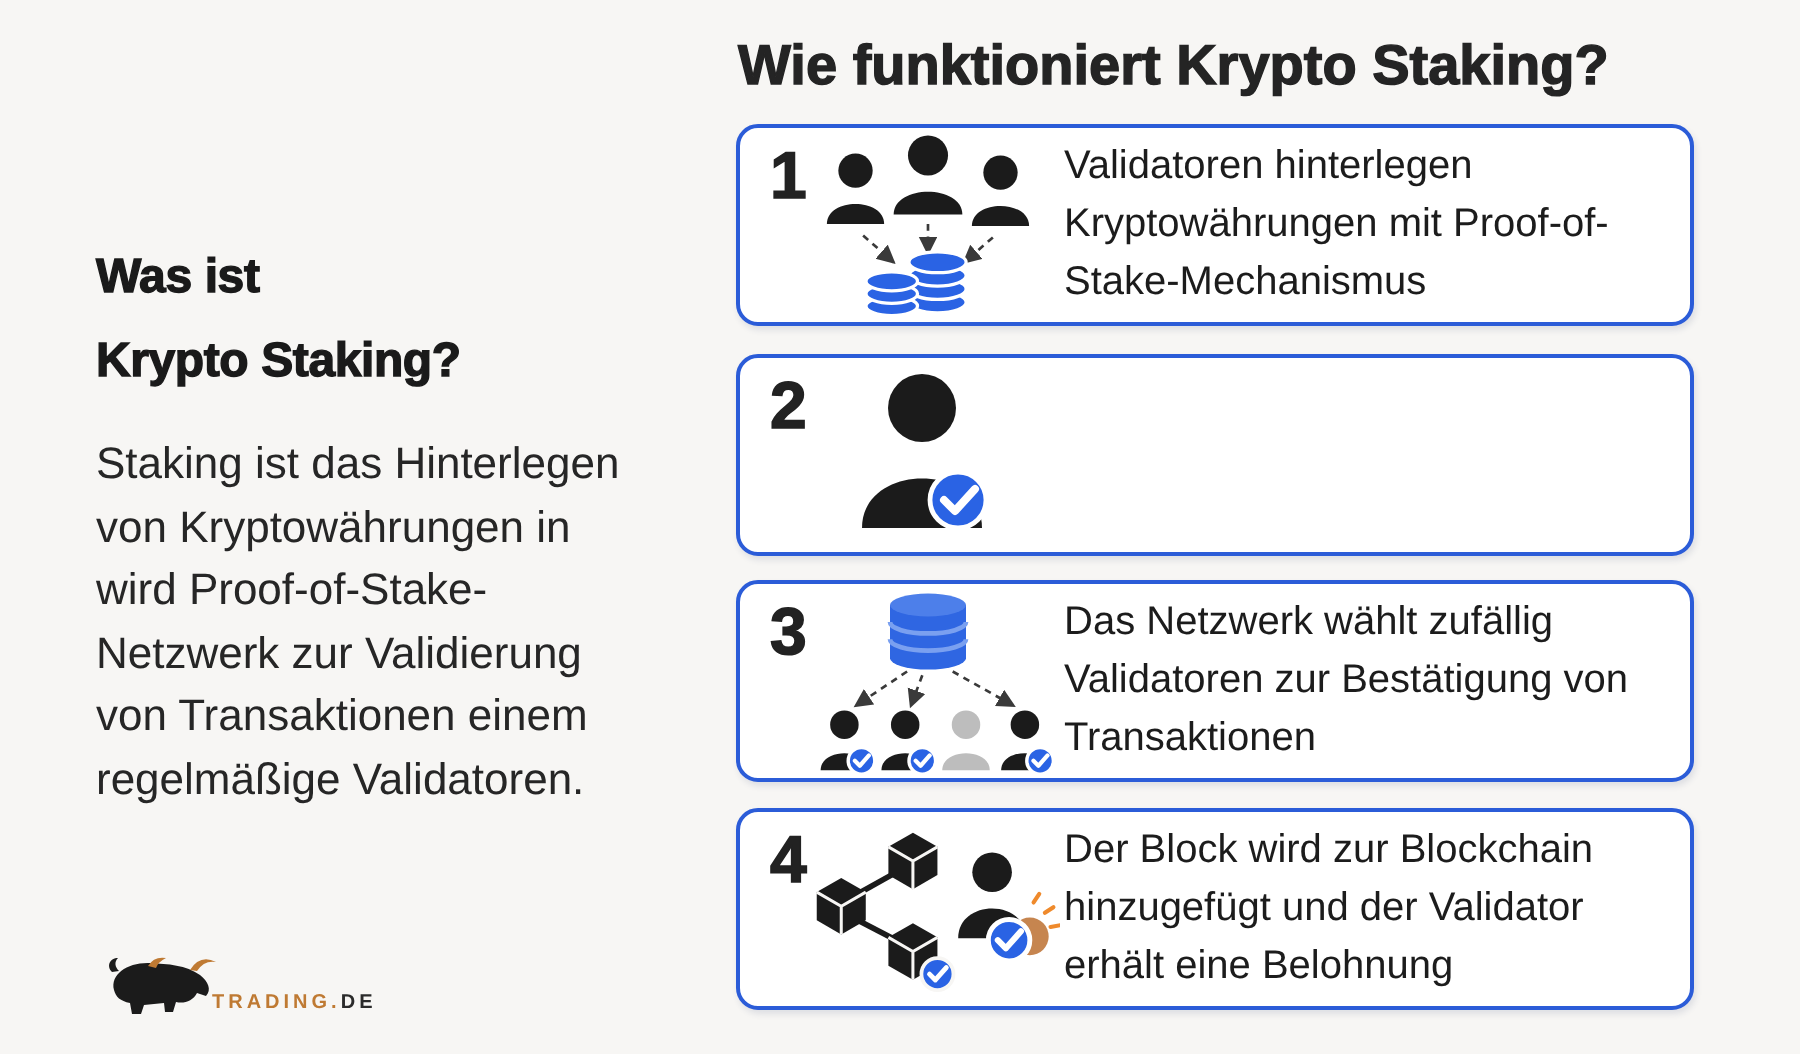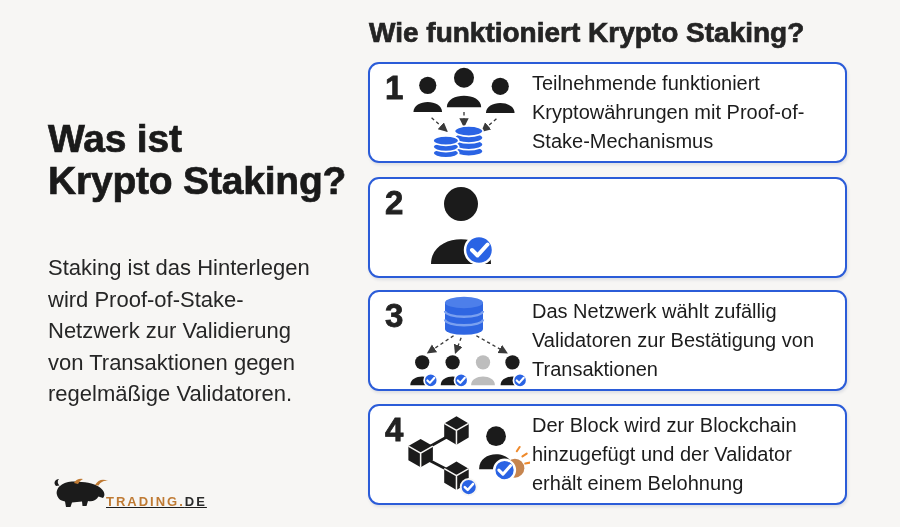--- a/index.html
+++ b/index.html
@@ -8,30 +8,30 @@
     position:relative;
     background:#f7f6f4;
     font-family:"Liberation Sans", sans-serif;
     color:#1d1d1d;
     overflow:hidden;
   }
   
   .left-panel { position:absolute; left:48px; top:0; width:315px; height:527px; }
   .left-title {
     position:absolute; top:118px; left:0;
-    font-size:39px; line-height:42px; font-weight:800;
+    font-size:24px; line-height:42px; font-weight:800;
     letter-spacing:-0.2px; color:#1a1a1a;
     -webkit-text-stroke:0.7px #1a1a1a;
   }
   .left-desc {
     position:absolute; top:216px; left:0;
-    font-size:22px; line-height:31.5px; color:#262626;margin-top:36px;
+    font-size:22px; line-height:31.5px; color:#262626;
   }
   .brand { position:absolute; left:2px; top:474px; display:flex; align-items:center; }
-  .brand-text { font-size:13px; font-weight:bold; letter-spacing:2px; margin-left:-6px; margin-top:12px;text-decoration:underline; }
+  .brand-text { font-size:10px; font-weight:bold; letter-spacing:2px; margin-left:-6px; margin-top:12px; }
   .brand-primary { color:#bf7a33; }
   .brand-secondary { color:#2b2b2b; }
   
   .right-title {
     position:absolute; left:369px; top:17px;
     font-size:28px; font-weight:800; color:#242424;
     letter-spacing:0px; -webkit-text-stroke:0.7px #242424;
     white-space:nowrap;
   }
   .step-card {
@@ -63,23 +63,24 @@
 </head>
 <body>
 
 <div class="left-panel">
   <div class="left-title">
     <div>Was ist</div>
     <div>Krypto Staking?</div>
   </div>
   <div class="left-desc">
     <div>Staking ist das Hinterlegen</div>
+    <div>von Kryptowährungen in</div>
     <div>wird Proof-of-Stake-</div>
     <div>Netzwerk zur Validierung</div>
-    <div>von Transaktionen gegen</div>
+    <div>von Transaktionen einem</div>
     <div>regelmäßige Validatoren.</div>
   </div>
   <div class="brand">
     <span>
       <svg width="62" height="38" viewBox="0 0 62 38">
         <path d="M7,21 C5,13 14,7 25,7.5 C34,8 43,8.5 50,13.5 C54,16.5 56,21 53,24 L48.5,22.5 C46.5,26.5 42,28 38,27 L36.5,32 L32.5,32 L32,27.5 L22,28.5 L20.5,33 L16,33 L15,27.5 C10,26.5 8,24.5 7,21 Z" fill="#1b1b1b"></path>
         <path d="M6,12 C3,9 5,5 9,5 C7,7 7.5,9.5 9.5,11.5 Z" fill="#1b1b1b"></path>
         <path d="M45,11 q5,-8 13,-4 q-6,-1 -9.5,4.5 Z" fill="#bf7a33"></path>
         <path d="M24,9 q3,-5 9,-4 q-4,2 -5,5 Z" fill="#bf7a33"></path>
       </svg>
@@ -114,21 +115,21 @@
         <ellipse cx="70" cy="76" rx="15" ry="5.5"></ellipse>
         <ellipse cx="70" cy="69" rx="15" ry="5.5"></ellipse>
       </g>
       <g fill="#2a63e4" stroke="#ffffff" stroke-width="1.7">
         <ellipse cx="46" cy="92" rx="13.5" ry="5"></ellipse>
         <ellipse cx="46" cy="85.5" rx="13.5" ry="5"></ellipse>
         <ellipse cx="46" cy="79" rx="13.5" ry="5"></ellipse>
       </g>
     </svg>
   </div>
-  <div class="step-text">Teilnehmende funktioniert Kryptowährungen mit Proof-of-Stake-Mechanismus</div>
+  <div class="step-text">Validatoren hinterlegen Kryptowährungen mit Proof-of-Stake-Mechanismus</div>
 </div>
 
 <div class="step-card step-2">
   <div class="step-number">2</div>
   <div class="step-icon">
     <svg width="80" height="85" viewBox="0 0 80 85">
       <circle cx="37" cy="19" r="17" fill="#1b1b1b"></circle>
       <path d="M7,79 C7,46 67,46 67,79 Z" fill="#1b1b1b"></path>
       <circle cx="55" cy="65" r="14" fill="#2a63e4" stroke="#ffffff" stroke-width="2.4"></circle>
       <path d="M48,65 l5.5,5.5 l10,-11" stroke="#ffffff" stroke-width="4" fill="none" stroke-linecap="round" stroke-linejoin="round"></path>
@@ -202,14 +203,14 @@
       <g stroke="#ef8a2c" stroke-width="2.2" stroke-linecap="round">
         <path d="M126,42 l3,-4.5"></path>
         <path d="M132,47.5 l4.5,-3"></path>
         <path d="M135,55 l5.5,-1"></path>
       </g>
       <circle cx="124" cy="60" r="10" fill="#c6854f"></circle>
       <circle cx="113" cy="62" r="11" fill="#2a63e4" stroke="#ffffff" stroke-width="2.6"></circle>
       <path d="M107,62 l4.3,4.3 l8,-9" stroke="#ffffff" stroke-width="3.2" fill="none" stroke-linecap="round" stroke-linejoin="round"></path>
     </svg>
   </div>
-  <div class="step-text">Der Block wird zur Blockchain hinzugefügt und der Validator erhält einem Belohnung</div>
+  <div class="step-text">Der Block wird zur Blockchain hinzugefügt und der Validator erhält eine Belohnung</div>
 </div>
 
 </body></html>

